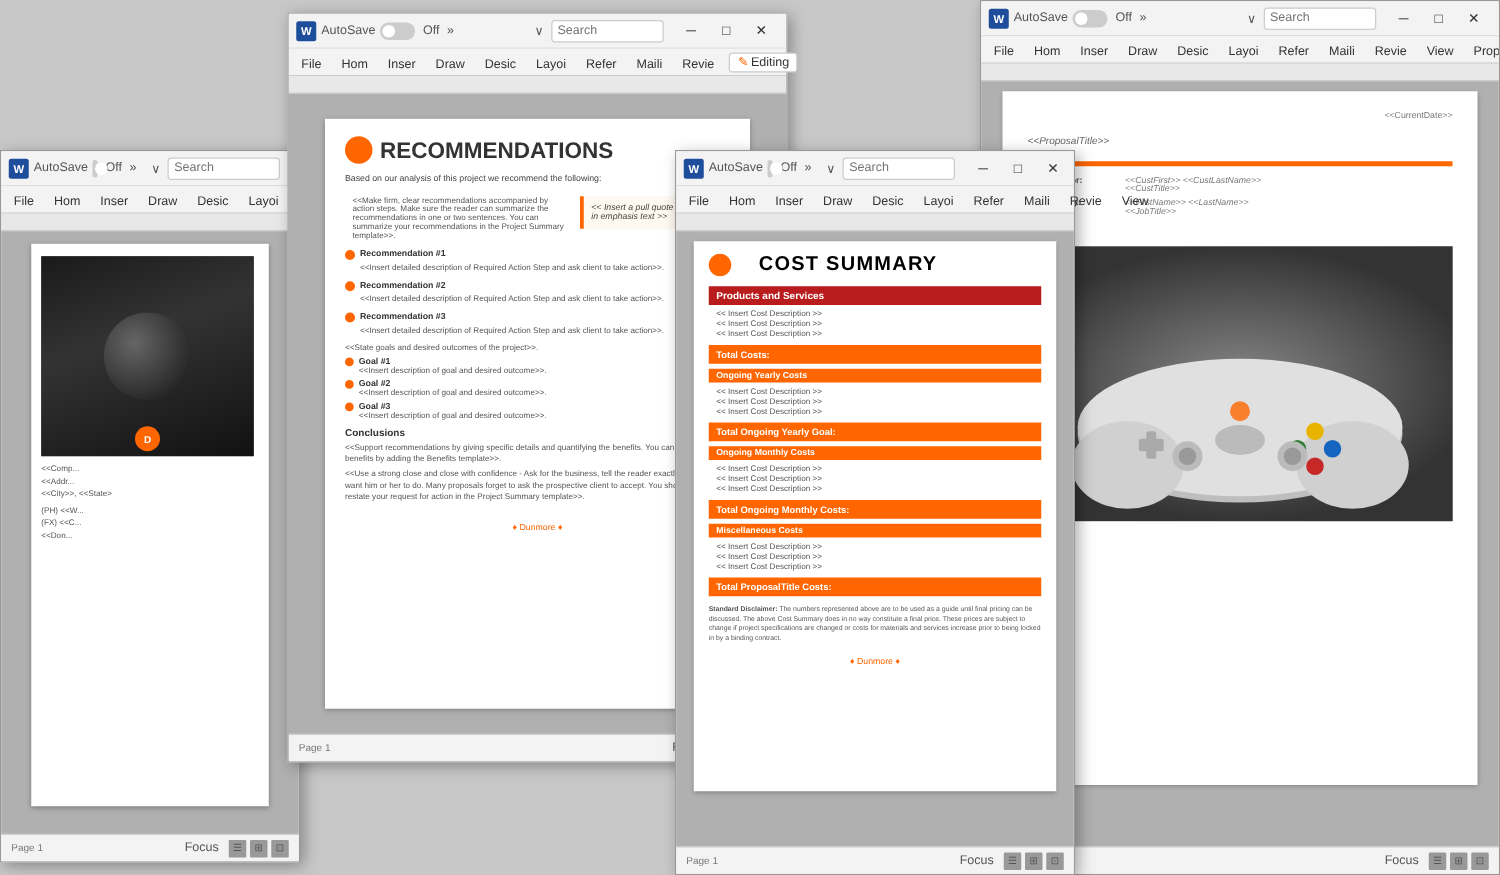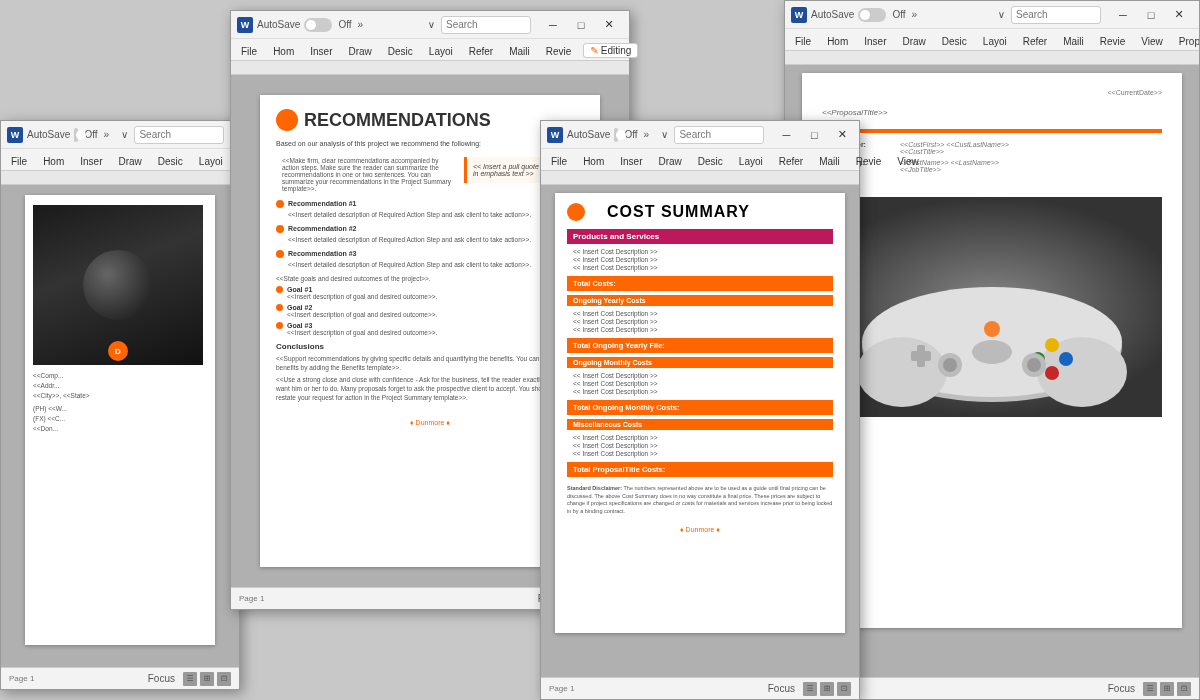--- a/index.html
+++ b/index.html
@@ -204,21 +204,21 @@
     .goal-body { font-size: 6.5px; color: #555; margin-left: 11px; }
     .doc2-footer { text-align: center; margin-top: 16px; }
     .dunmore-logo { font-size: 7px; color: #ff6600; }
 
     
     .doc3-content { padding: 10px 12px; font-size: 7px; }
     .cost-header { display: flex; align-items: center; gap: 6px; margin-bottom: 8px; }
     .cost-orange-circle { width: 18px; height: 18px; background: #ff6600; border-radius: 50%; }
     .cost-title-text { font-size: 16px; font-weight: bold; color: #000000; letter-spacing: 1px; margin-left: 16px; }
     .cost-section-header {
-      background: #be185d; color: #fff;
+      background: #b91c1c; color: #fff;
       padding: 3px 6px; font-size: 8px; font-weight: bold;
       margin-bottom: 2px;
     }
     .cost-items { padding: 2px 6px; margin-bottom: 2px; }
     .cost-item { font-size: 6.5px; color: #555; margin-bottom: 1px; }
     .cost-total {
       background: #ff6600; color: #fff;
       padding: 3px 6px; font-size: 7.5px; font-weight: bold;
       margin-bottom: 4px;
     }
@@ -486,21 +486,21 @@
           <div class="cost-item">&lt;&lt; Insert Cost Description &gt;&gt;</div>
         </div>
         <div class="cost-total">Total Costs:</div>
 
         <div class="cost-subsection">Ongoing Yearly Costs</div>
         <div class="cost-items">
           <div class="cost-item">&lt;&lt; Insert Cost Description &gt;&gt;</div>
           <div class="cost-item">&lt;&lt; Insert Cost Description &gt;&gt;</div>
           <div class="cost-item">&lt;&lt; Insert Cost Description &gt;&gt;</div>
         </div>
-        <div class="cost-total">Total Ongoing Yearly File:</div>
+        <div class="cost-total">Total Ongoing Yearly Goal:</div>
 
         <div class="cost-subsection">Ongoing Monthly Costs</div>
         <div class="cost-items">
           <div class="cost-item">&lt;&lt; Insert Cost Description &gt;&gt;</div>
           <div class="cost-item">&lt;&lt; Insert Cost Description &gt;&gt;</div>
           <div class="cost-item">&lt;&lt; Insert Cost Description &gt;&gt;</div>
         </div>
         <div class="cost-total">Total Ongoing Monthly Costs:</div>
 
         <div class="cost-subsection">Miscellaneous Costs</div>

